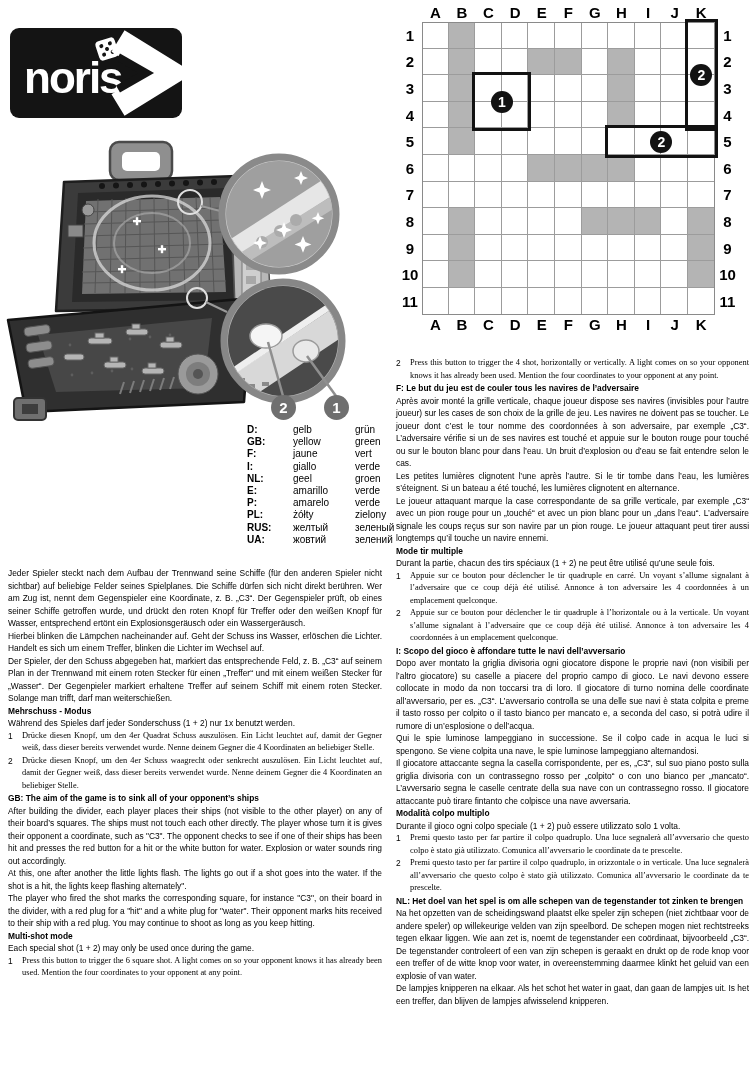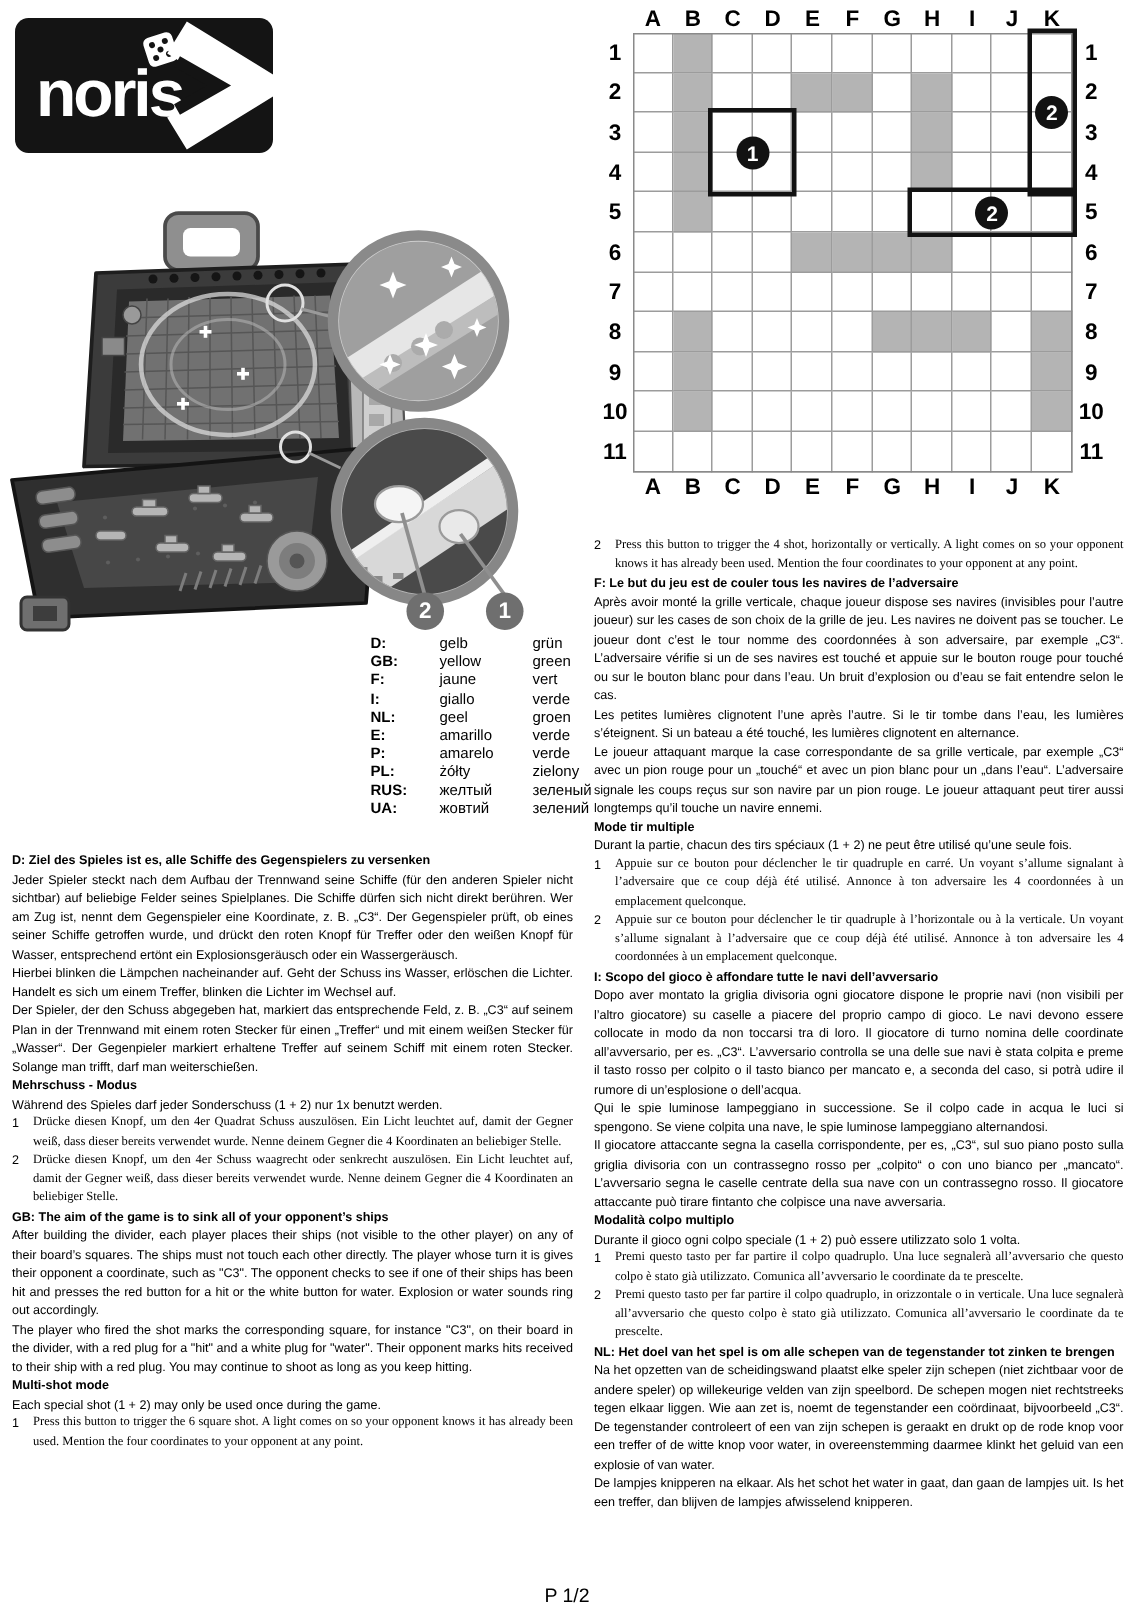--- a/index.html
+++ b/index.html
@@ -1,19 +1,19 @@
 <!DOCTYPE html>
 <html><head>
 <meta charset="utf-8">
 <style>
   html,body{margin:0;padding:0;background:#fff;}
   .page{position:relative;width:756px;height:1082px;background:#fff;overflow:hidden;
         font-family:"Liberation Sans",sans-serif;color:#000;}
   
-  .logo{position:absolute;left:10px;top:12px;width:172px;height:90px;}
+  .logo{position:absolute;left:10px;top:28px;width:172px;height:90px;}
   
   .board{position:absolute;left:398px;top:2px;display:grid;
          grid-template-columns:24px repeat(11,26.6px) 26px;
          grid-template-rows:20px repeat(11,26.6px) 20px;}
   .glab{display:flex;align-items:center;justify-content:center;
         font-weight:bold;font-size:15px;line-height:1;}
   .gcell{border-right:1px solid #9c9c9c;border-bottom:1px solid #9c9c9c;box-sizing:border-box;}
   .gcell.shaded{background:#b4b4b4;}
   .play-border{position:absolute;left:24px;top:20px;width:293px;height:293px;
                border:1.2px solid #8a8a8a;box-sizing:border-box;pointer-events:none;}
@@ -451,36 +451,36 @@
       <span class="green">zielony</span>
       <span class="code">RUS:</span>
       <span class="yellow">желтый</span>
       <span class="green">зеленый</span>
       <span class="code">UA:</span>
       <span class="yellow">жовтий</span>
       <span class="green">зелений</span>
     </div>
 
   <div class="tcol tcol-left">
-      <div class="th">D: Ziel des Spieles ist es, alle Schiffe des Gegenspielers zu versenken</div>
       <div class="tp">Jeder Spieler steckt nach dem Aufbau der Trennwand seine Schiffe (für den anderen Spieler nicht sichtbar) auf beliebige Felder seines Spielplanes. Die Schiffe dürfen sich nicht direkt berühren. Wer am Zug ist, nennt dem Gegenspieler eine Koordinate, z. B. „C3“. Der Gegenspieler prüft, ob eines seiner Schiffe getroffen wurde, und drückt den roten Knopf für Treffer oder den weißen Knopf für Wasser, entsprechend ertönt ein Explosionsgeräusch oder ein Wassergeräusch.</div>
       <div class="tp">Hierbei blinken die Lämpchen nacheinander auf. Geht der Schuss ins Wasser, erlöschen die Lichter. Handelt es sich um einem Treffer, blinken die Lichter im Wechsel auf.</div>
       <div class="tp">Der Spieler, der den Schuss abgegeben hat, markiert das entsprechende Feld, z. B. „C3“ auf seinem Plan in der Trennwand mit einem roten Stecker für einen „Treffer“ und mit einem weißen Stecker für „Wasser“. Der Gegenpieler markiert erhaltene Treffer auf seinem Schiff mit einem roten Stecker. Solange man trifft, darf man weiterschießen.</div>
       <div class="th">Mehrschuss - Modus</div>
       <div class="tp">Während des Spieles darf jeder Sonderschuss (1 + 2) nur 1x benutzt werden.</div>
       <div class="ti">
         <span class="tn">1</span>
         <span class="tt">Drücke diesen Knopf, um den 4er Quadrat Schuss auszulösen. Ein Licht leuchtet auf, damit der Gegner weiß, dass dieser bereits verwendet wurde. Nenne deinem Gegner die 4 Koordinaten an beliebiger Stelle.</span>
       </div>
       <div class="ti">
         <span class="tn">2</span>
         <span class="tt">Drücke diesen Knopf, um den 4er Schuss waagrecht oder senkrecht auszulösen. Ein Licht leuchtet auf, damit der Gegner weiß, dass dieser bereits verwendet wurde. Nenne deinem Gegner die 4 Koordinaten an beliebiger Stelle.</span>
       </div>
       <div class="th">GB: The aim of the game is to sink all of your opponent’s ships</div>
       <div class="tp">After building the divider, each player places their ships (not visible to the other player) on any of their board’s squares. The ships must not touch each other directly. The player whose turn it is gives their opponent a coordinate, such as "C3". The opponent checks to see if one of their ships has been hit and presses the red button for a hit or the white button for water. Explosion or water sounds ring out accordingly.</div>
+      <div class="tp">At this, one after another the little lights flash. The lights go out if a shot goes into the water. If the shot is a hit, the lights keep flashing alternately".</div>
       <div class="tp">The player who fired the shot marks the corresponding square, for instance "C3", on their board in the divider, with a red plug for a "hit" and a white plug for "water". Their opponent marks hits received to their ship with a red plug. You may continue to shoot as long as you keep hitting.</div>
       <div class="th">Multi-shot mode</div>
       <div class="tp">Each special shot (1 + 2) may only be used once during the game.</div>
       <div class="ti">
         <span class="tn">1</span>
         <span class="tt">Press this button to trigger the 6 square shot. A light comes on so your opponent knows it has already been used. Mention the four coordinates to your opponent at any point.</span>
       </div>
     </div>
   <div class="tcol tcol-right">
       <div class="ti">
@@ -513,14 +513,13 @@
       </div>
       <div class="ti">
         <span class="tn">2</span>
         <span class="tt">Premi questo tasto per far partire il colpo quadruplo, in orizzontale o in verticale. Una luce segnalerà all’avversario che questo colpo è stato già utilizzato. Comunica all’avversario le coordinate da te prescelte.</span>
       </div>
       <div class="th">NL: Het doel van het spel is om alle schepen van de tegenstander tot zinken te brengen</div>
       <div class="tp">Na het opzetten van de scheidingswand plaatst elke speler zijn schepen (niet zichtbaar voor de andere speler) op willekeurige velden van zijn speelbord. De schepen mogen niet rechtstreeks tegen elkaar liggen. Wie aan zet is, noemt de tegenstander een coördinaat, bijvoorbeeld „C3“. De tegenstander controleert of een van zijn schepen is geraakt en drukt op de rode knop voor een treffer of de witte knop voor water, in overeenstemming daarmee klinkt het geluid van een explosie of van water.</div>
       <div class="tp">De lampjes knipperen na elkaar. Als het schot het water in gaat, dan gaan de lampjes uit. Is het een treffer, dan blijven de lampjes afwisselend knipperen.</div>
     </div>
 
-  <div class="footer">P 1/2</div>
 </div>
 
 </body></html>

